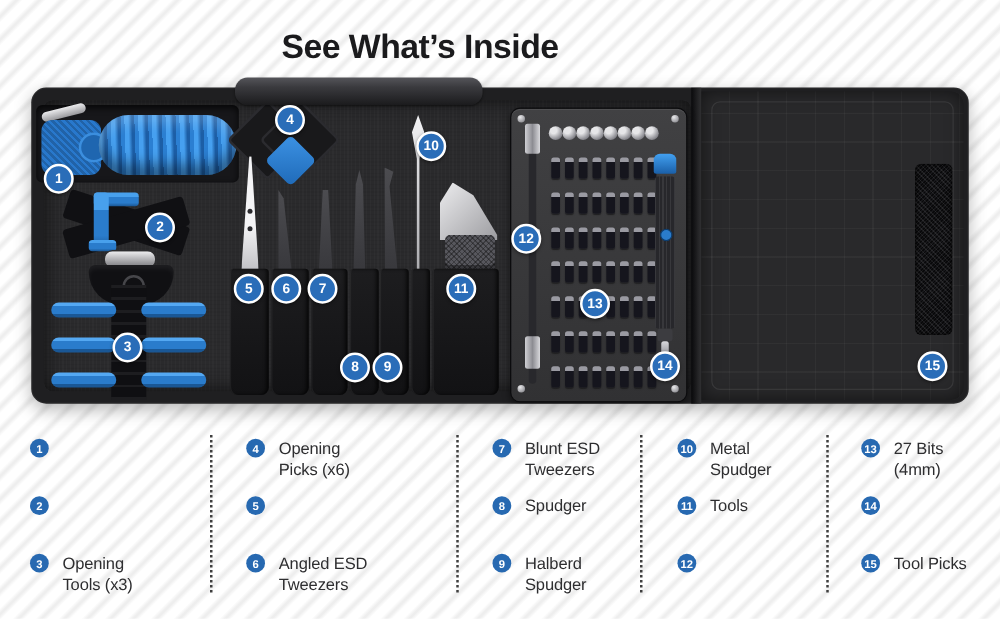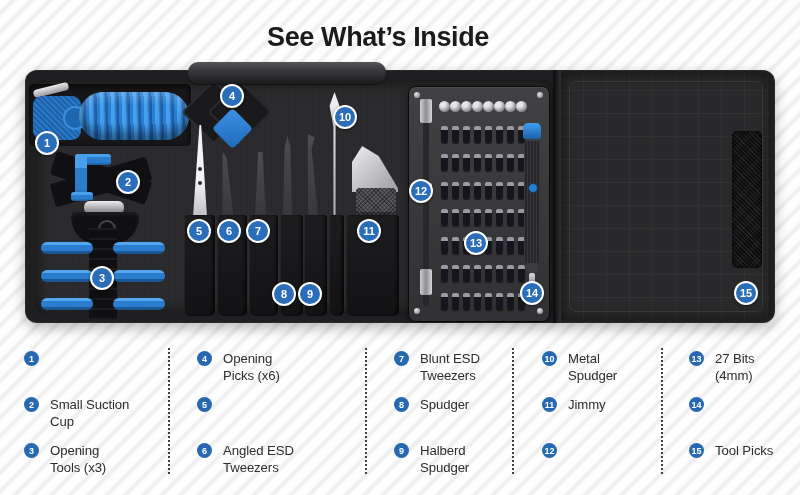--- a/index.html
+++ b/index.html
@@ -6,21 +6,21 @@
   body{
     width:800px;height:495px;position:relative;overflow:hidden;
     font-family:"Liberation Sans","DejaVu Sans",sans-serif;
     background:repeating-linear-gradient(135deg,#ffffff 0px,#ffffff 6px,#eeeeee 9px,#eeeeee 10px,#ffffff 13px);
   }
   #app{position:absolute;inset:0;}
   .abs{position:absolute;}
   
   #page-title{
     left:0;top:22px;width:672px;text-align:center;
-    font-size:27px;font-weight:bold;letter-spacing:-0.4px;color:#1b1b1d;padding-left:42px;
+    font-size:27px;font-weight:bold;letter-spacing:-0.4px;color:#1b1b1d;
   }
   
   #handle{left:188px;top:62px;width:198px;height:22px;border-radius:10px;
     background:linear-gradient(180deg,#55555a 0%,#3a3a3e 35%,#1b1b1d 100%);
     box-shadow:0 1px 2px rgba(0,0,0,.5);z-index:3;}
   #case{left:25px;top:70px;width:750px;height:253px;border-radius:12px;
     background:#1f1f21;z-index:2;overflow:hidden;
     box-shadow:inset 0 0 0 1px rgba(255,255,255,.05),0 5px 14px rgba(0,0,0,.28);}
   #interior{left:10px;top:10px;width:518px;height:233px;border-radius:7px;background:#2a2a2c;
     box-shadow:inset 0 0 16px rgba(0,0,0,.65);
@@ -292,22 +292,20 @@
   <div class="abs sep" style="left:168px;top:348px;"></div>
   <div class="abs sep" style="left:365px;top:348px;"></div>
   <div class="abs sep" style="left:512px;top:348px;"></div>
   <div class="abs sep" style="left:661px;top:348px;"></div>
 
   <div class="abs legend-item" style="left:24px;top:350px;">
     <span class="badge">1</span>
   </div>
   <div class="abs legend-item" style="left:24px;top:396px;">
     <span class="badge">2</span>
-    <span class="llabel">Small Suction
-Cup</span>
   </div>
   <div class="abs legend-item" style="left:24px;top:442px;">
     <span class="badge">3</span>
     <span class="llabel">Opening
 Tools (x3)</span>
   </div>
   <div class="abs legend-item" style="left:197px;top:350px;">
     <span class="badge">4</span>
     <span class="llabel">Opening
 Picks (x6)</span>
@@ -334,21 +332,21 @@
     <span class="llabel">Halberd
 Spudger</span>
   </div>
   <div class="abs legend-item" style="left:542px;top:350px;">
     <span class="badge">10</span>
     <span class="llabel">Metal
 Spudger</span>
   </div>
   <div class="abs legend-item" style="left:542px;top:396px;">
     <span class="badge">11</span>
-    <span class="llabel">Jimmy</span>
+    <span class="llabel">Tools</span>
   </div>
   <div class="abs legend-item" style="left:542px;top:442px;">
     <span class="badge">12</span>
   </div>
   <div class="abs legend-item" style="left:689px;top:350px;">
     <span class="badge">13</span>
     <span class="llabel">27 Bits
 (4mm)</span>
   </div>
   <div class="abs legend-item" style="left:689px;top:396px;">

